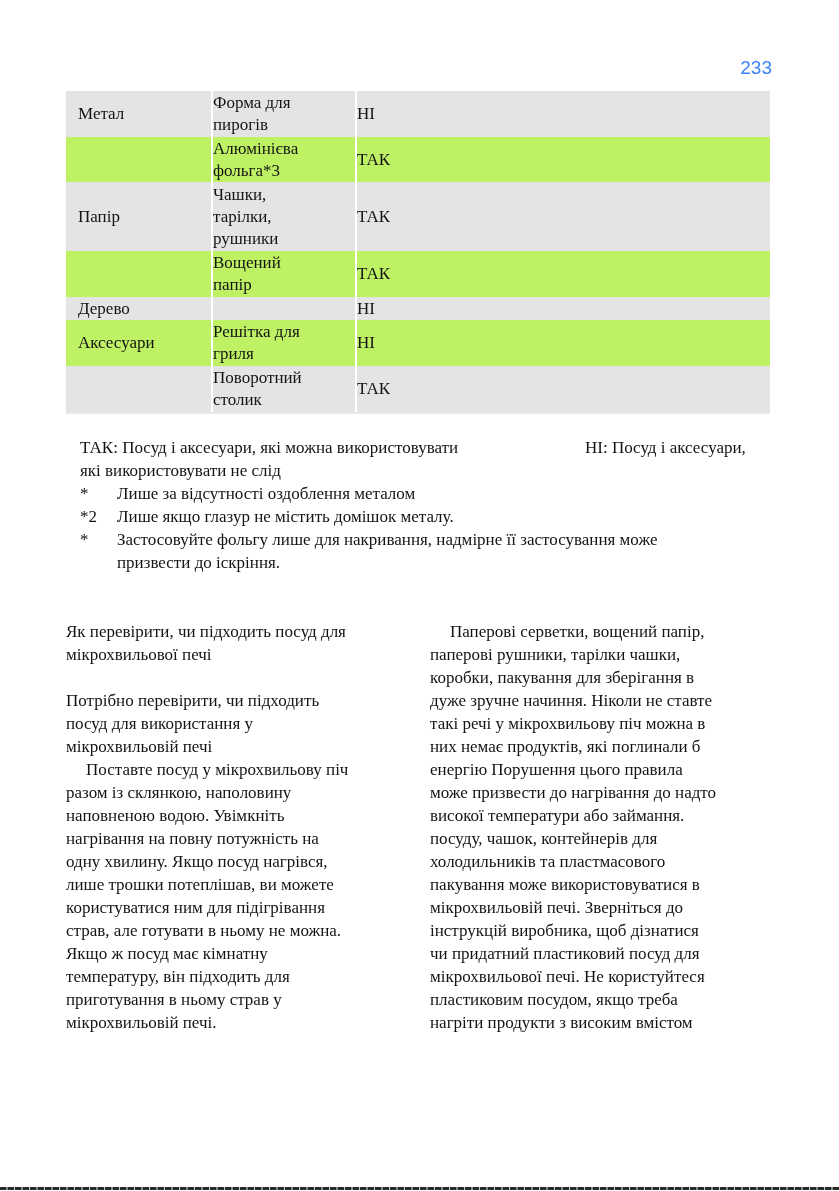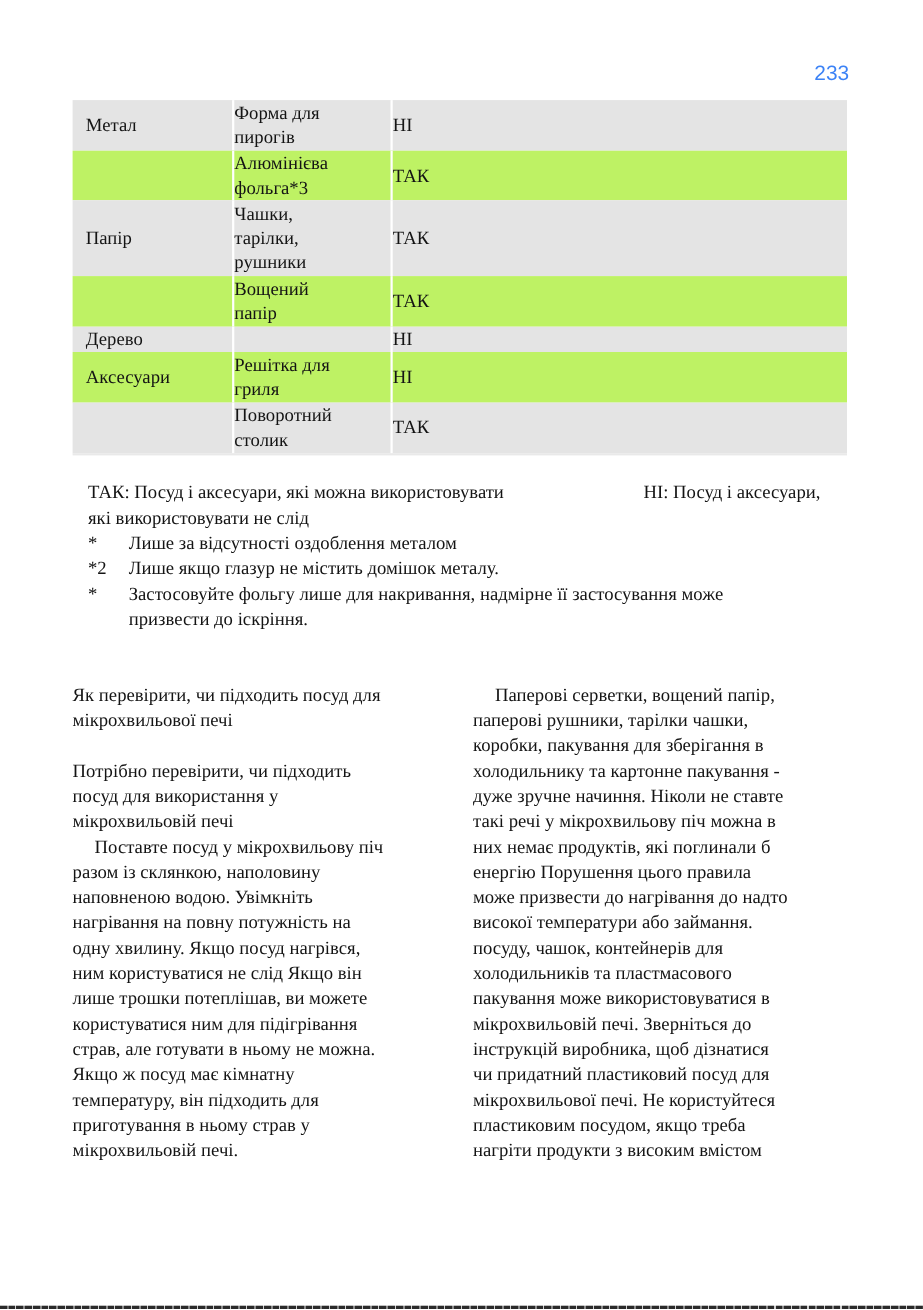--- a/index.html
+++ b/index.html
@@ -215,37 +215,35 @@
     <span class="line">Потрібно перевірити, чи підходить</span>
     <span class="line">посуд для використання у</span>
     <span class="line">мікрохвильовій печі</span>
   </p>
   <p>
     <span class="line indent">Поставте посуд у мікрохвильову піч</span>
     <span class="line">разом із склянкою, наполовину</span>
     <span class="line">наповненою водою. Увімкніть</span>
     <span class="line">нагрівання  на повну потужність на</span>
     <span class="line">одну хвилину. Якщо посуд нагрівся,</span>
-    <span class="line">ним користуватися не слід  Якщо він</span>
     <span class="line">лише трошки потеплішав, ви можете</span>
     <span class="line">користуватися ним для підігрівання</span>
     <span class="line">страв, але готувати в ньому не можна.</span>
     <span class="line">Якщо ж посуд має кімнатну</span>
     <span class="line">температуру, він підходить для</span>
     <span class="line">приготування в ньому страв у</span>
     <span class="line">мікрохвильовій печі.</span>
   </p>
 </div>
 
 <div class="col col-right">
   <p>
     <span class="line indent">Паперові серветки, вощений папір,</span>
     <span class="line">паперові рушники, тарілки  чашки,</span>
     <span class="line">коробки, пакування для зберігання в</span>
-    <span class="line">холодильнику та картонне пакування -</span>
     <span class="line">дуже зручне начиння. Ніколи не ставте</span>
     <span class="line">такі речі у мікрохвильову піч  можна в</span>
     <span class="line">них немає продуктів, які поглинали б</span>
     <span class="line">енергію  Порушення цього правила</span>
     <span class="line">може призвести до нагрівання до надто</span>
     <span class="line">високої температури або займання.</span>
   </p>
   <p>
     <span class="line">посуду, чашок, контейнерів для</span>
     <span class="line">холодильників та пластмасового</span>

